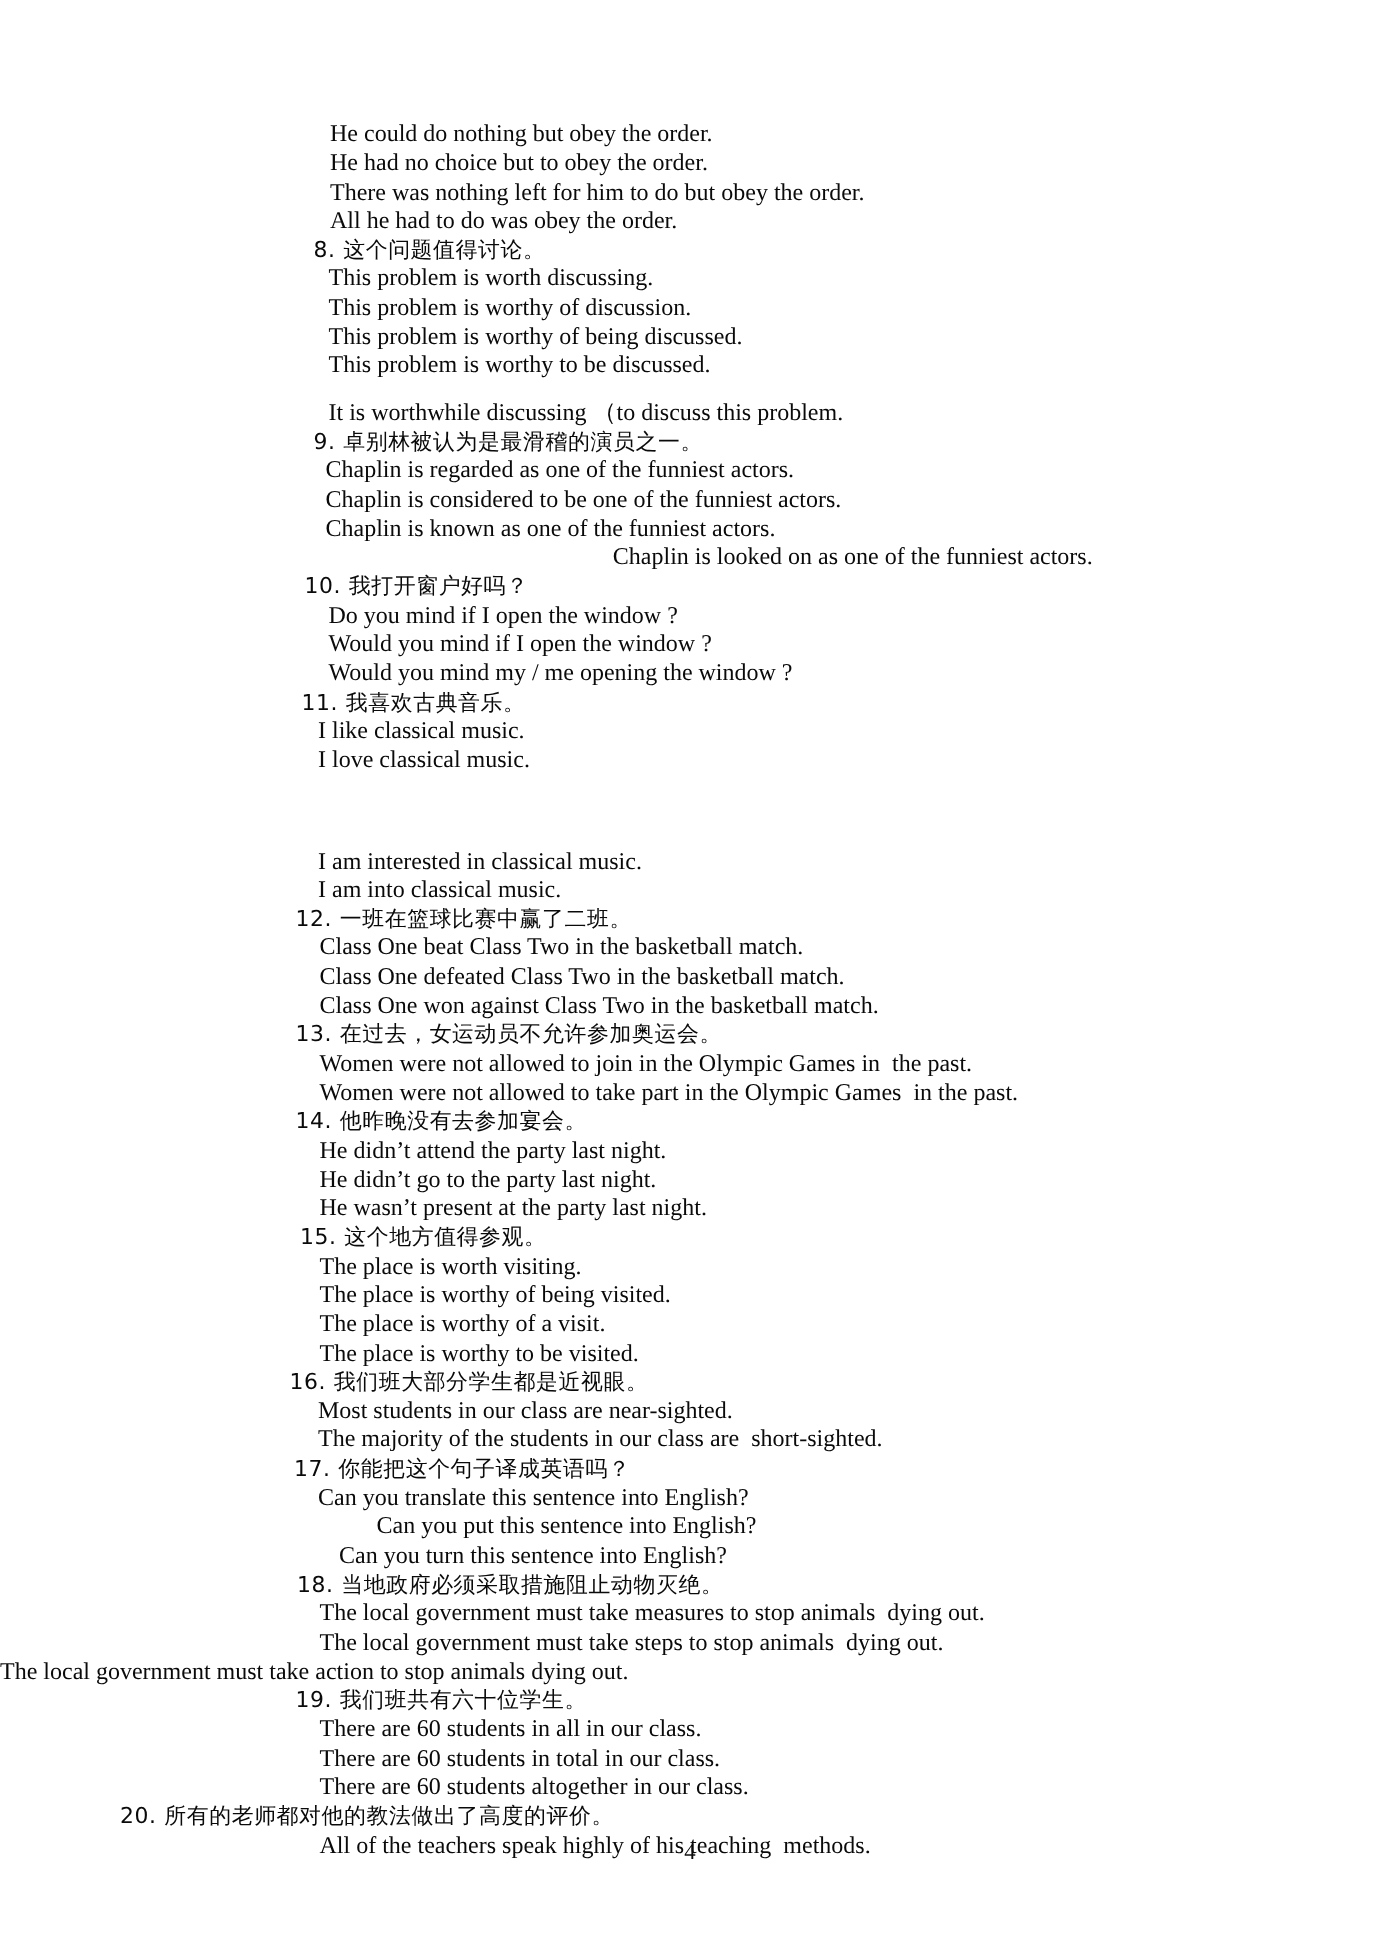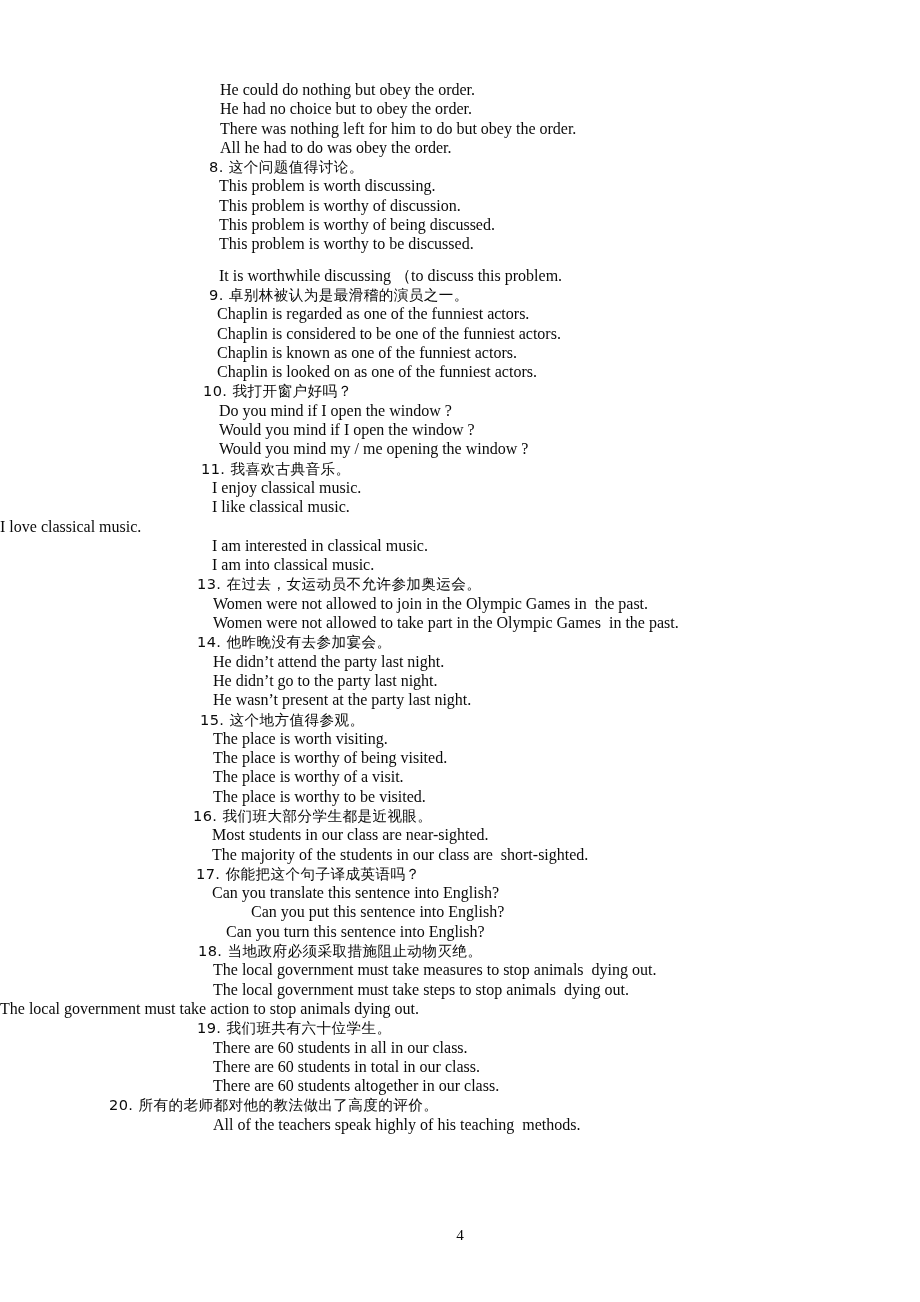--- a/index.html
+++ b/index.html
@@ -72,35 +72,40 @@
         <div class="line" style="padding-left: 219px;">This problem is worthy of discussion.</div>
         <div class="line" style="padding-left: 219px;">This problem is worthy of being discussed.</div>
         <div class="line" style="padding-left: 219px;">This problem is worthy to be discussed.</div>
         <div class="line" style="padding-left: 219px; margin-top: 12px;">It is worthwhile discussing （to discuss this problem.</div>
       </div>
       <div class="item">
         <div class="line zh" style="padding-left: 209px;">9. 卓别林被认为是最滑稽的演员之一。</div>
         <div class="line" style="padding-left: 217px;">Chaplin is regarded as one of the funniest actors.</div>
         <div class="line" style="padding-left: 217px;">Chaplin is considered to be one of the funniest actors.</div>
         <div class="line" style="padding-left: 217px;">Chaplin is known as one of the funniest actors.</div>
-        <div class="line" style="padding-left: 217px;">Chaplin is looked on as one of the funniest actors.</div>
+        <div class="line" style="padding-left: 217px; text-align: center;">Chaplin is looked on as one of the funniest actors.</div>
       </div>
       <div class="item">
         <div class="line zh" style="padding-left: 203px;">10. 我打开窗户好吗？</div>
         <div class="line" style="padding-left: 219px;">Do you mind if I open the window ?</div>
         <div class="line" style="padding-left: 219px;">Would you mind if I open the window ?</div>
         <div class="line" style="padding-left: 219px;">Would you mind my / me opening the window ?</div>
       </div>
       <div class="item">
         <div class="line zh" style="padding-left: 201px;">11. 我喜欢古典音乐。</div>
-        <div class="line" style="padding-left: 212px;">I enjoy classical music.</div>
         <div class="line" style="padding-left: 212px;">I like classical music.</div>
-        <div class="line" style="">I love classical music.</div>
-        <div class="line" style="padding-left: 212px;">I am interested in classical music.</div>
+        <div class="line" style="padding-left: 212px;">I love classical music.</div>
+        <div class="line" style="padding-left: 212px; margin-top: 48px;">I am interested in classical music.</div>
         <div class="line" style="padding-left: 212px;">I am into classical music.</div>
+      </div>
+      <div class="item">
+        <div class="line zh" style="padding-left: 197px;">12. 一班在篮球比赛中赢了二班。</div>
+        <div class="line" style="padding-left: 213px;">Class One beat Class Two in the basketball match.</div>
+        <div class="line" style="padding-left: 213px;">Class One defeated Class Two in the basketball match.</div>
+        <div class="line" style="padding-left: 213px;">Class One won against Class Two in the basketball match.</div>
       </div>
       <div class="item">
         <div class="line zh" style="padding-left: 197px;">13. 在过去，女运动员不允许参加奥运会。</div>
         <div class="line" style="padding-left: 213px;">Women were not allowed to join in the Olympic Games in  the past.</div>
         <div class="line" style="padding-left: 213px;">Women were not allowed to take part in the Olympic Games  in the past.</div>
       </div>
       <div class="item">
         <div class="line zh" style="padding-left: 197px;">14. 他昨晚没有去参加宴会。</div>
         <div class="line" style="padding-left: 213px;">He didn’t attend the party last night.</div>
         <div class="line" style="padding-left: 213px;">He didn’t go to the party last night.</div>
@@ -130,18 +135,18 @@
         <div class="line" style="padding-left: 213px;">The local government must take steps to stop animals  dying out.</div>
         <div class="line" style="">The local government must take action to stop animals dying out.</div>
       </div>
       <div class="item">
         <div class="line zh" style="padding-left: 197px;">19. 我们班共有六十位学生。</div>
         <div class="line" style="padding-left: 213px;">There are 60 students in all in our class.</div>
         <div class="line" style="padding-left: 213px;">There are 60 students in total in our class.</div>
         <div class="line" style="padding-left: 213px;">There are 60 students altogether in our class.</div>
       </div>
       <div class="item">
-        <div class="line zh" style="padding-left: 109px;">20. 所有的老师都对他的教法做出了高度的评价。</div>
+        <div class="line zh" style="padding-left: 80px;">20. 所有的老师都对他的教法做出了高度的评价。</div>
         <div class="line" style="padding-left: 213px;">All of the teachers speak highly of his teaching  methods.</div>
       </div>
     </div>
   <div class="pagenum">4</div>
 </div>
 
 </body></html>

